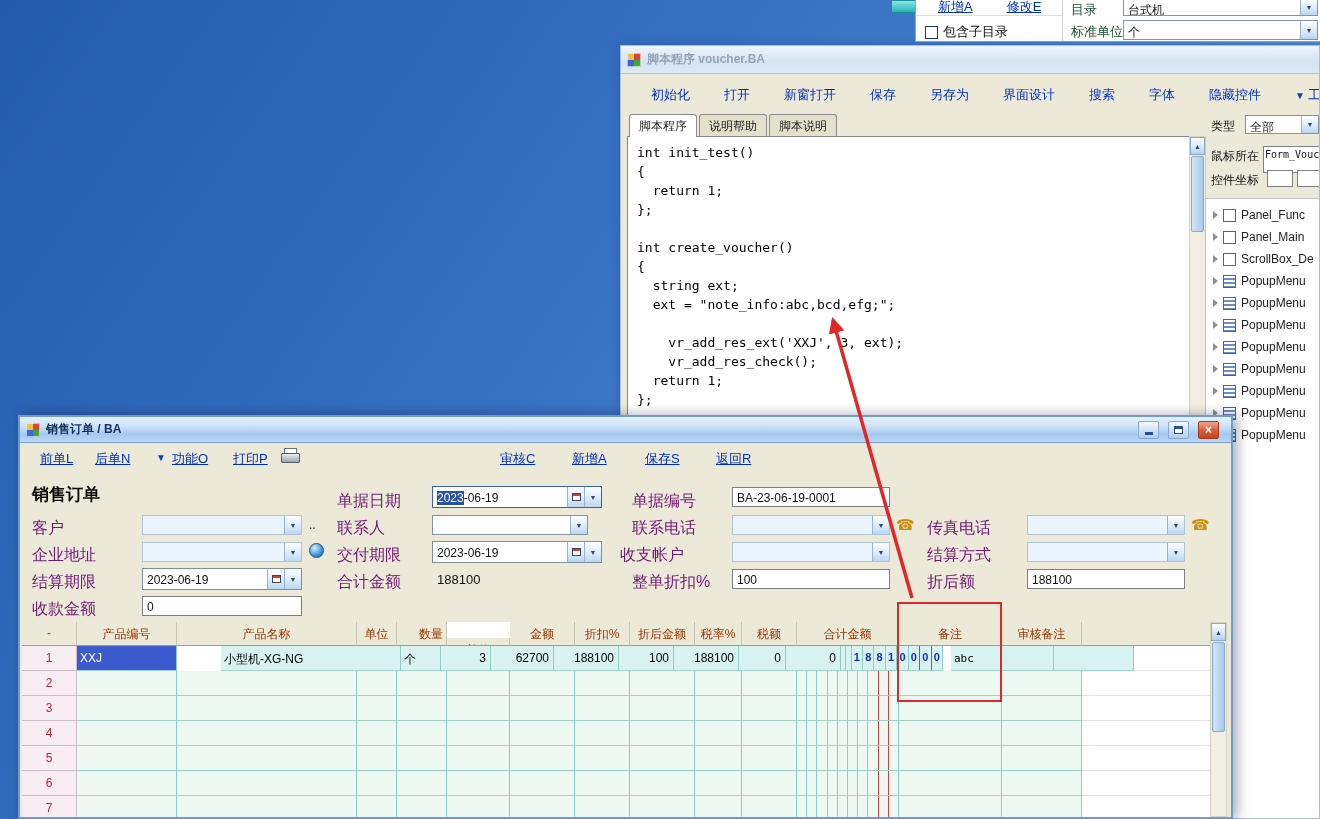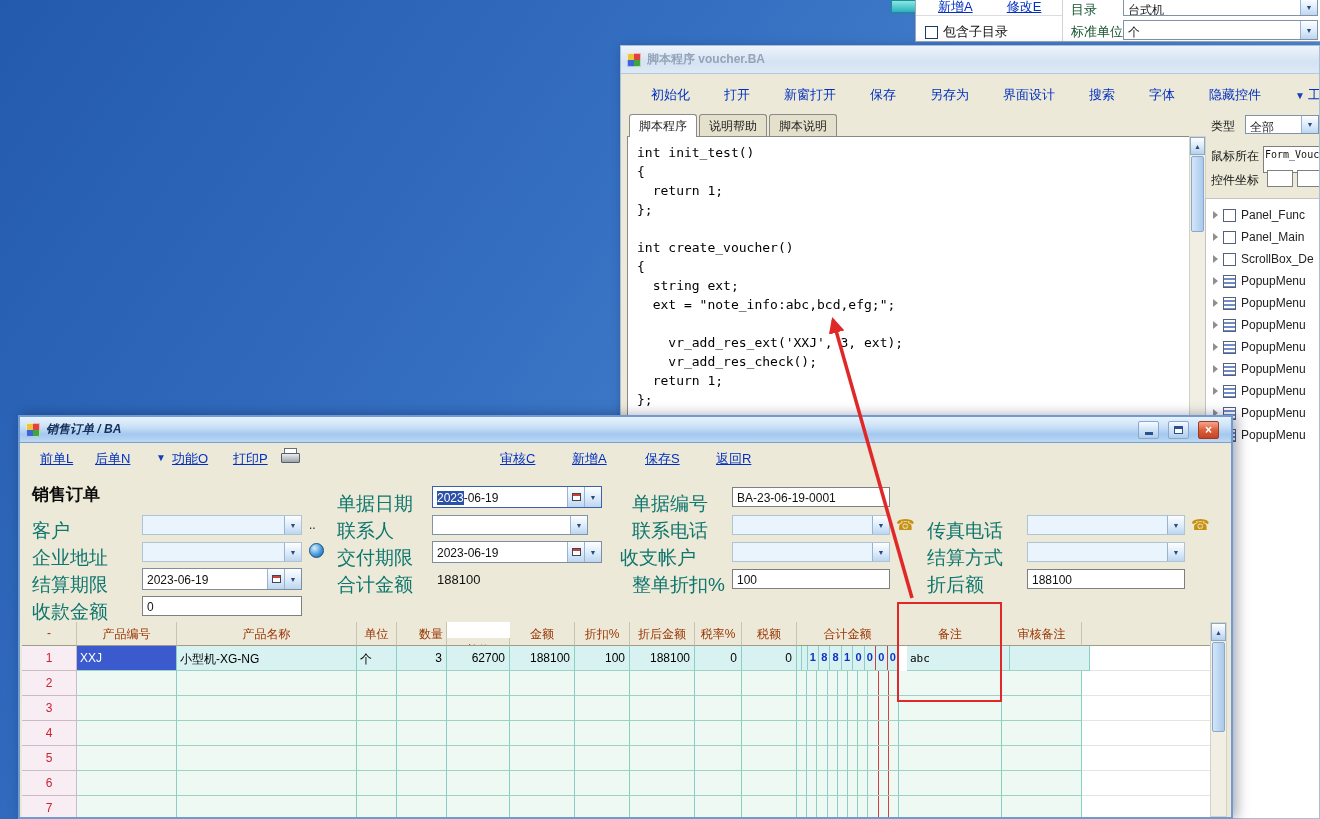--- a/index.html
+++ b/index.html
@@ -2,21 +2,21 @@
 <html><head>
 <meta charset="utf-8">
 <style>
   html,body{margin:0;padding:0;}
   body{
     width:1320px;height:819px;position:relative;overflow:hidden;
     font-family:"Liberation Sans",sans-serif;
     background:linear-gradient(125deg,#235aae 0%,#3670c2 40%,#4f8cd3 75%,#62a0dc 100%);
   }
   
-  .lbl{position:absolute;font-size:19px;color:#0f766e;white-space:nowrap;}
+  .lbl{position:absolute;font-size:16px;color:#701a75;white-space:nowrap;}
   .combo{position:absolute;display:flex;align-items:stretch;height:20px;box-sizing:border-box;background:#fff;border:1px solid #8193a6;}
   .combo.flat{background:#e9f4fc;border-color:#aec3d6;}
   .combo .ctext{flex:1;font-size:12px;padding:3px 0 0 4px;overflow:hidden;white-space:nowrap;color:#222;}
   .xp-arrow{width:16px;display:flex;align-items:center;justify-content:center;font-size:7px;color:#2a4a7c;
     background:linear-gradient(180deg,#fdfeff,#dcebfa 55%,#bdd6f0);border-left:1px solid #9ab4d0;}
   .date-combo{position:absolute;display:flex;align-items:stretch;height:22px;box-sizing:border-box;background:#fff;border:1px solid #7e8ea0;}
   .date-combo.focus{border:1px solid #3a60b0;}
   .dtext{flex:1;font-size:12px;padding:4px 0 0 4px;white-space:nowrap;color:#111;}
   .selhl{background:#2a50a8;color:#fff;}
   .mini-btn{width:16px;border-left:1px solid #9ab4d0;background:linear-gradient(180deg,#fdfeff,#dcebfa 55%,#bdd6f0);
@@ -64,21 +64,21 @@
   .rp-box{position:absolute;top:58px;width:26px;height:17px;box-sizing:border-box;background:#fff;border:1px solid #7f7f7f;}
   .tree{position:absolute;left:0;top:86px;right:0;bottom:0;background:#fff;border-top:1px solid #c4c4c4;border-left:1px solid #c4c4c4;overflow:hidden;padding-top:5px;}
   .tree-item{height:22px;display:flex;align-items:center;gap:5px;padding-left:7px;font-size:12px;color:#222;cursor:pointer;white-space:nowrap;}
   .tri{width:0;height:0;border-left:5px solid #8f8f8f;border-top:4px solid transparent;border-bottom:4px solid transparent;}
   .tree-icon{width:13px;height:13px;box-sizing:border-box;border:1px solid #55607a;background:#fff;flex:0 0 13px;}
   .tree-icon.menu{background:linear-gradient(180deg,#fff 0 2px,#6f8cc8 2px 4px,#fff 4px 6px,#6f8cc8 6px 8px,#fff 8px 10px,#6f8cc8 10px 12px,#fff 12px);}
   
   #sales-win{position:absolute;left:18px;top:415px;width:1215px;height:404px;background:#ece9d8;border:2px solid #6f9bd2;
     box-sizing:border-box;overflow:hidden;box-shadow:4px 0 12px rgba(0,0,40,.35);}
   .titlebar.active{height:26px;background:linear-gradient(180deg,#e6f2fd 0%,#cfe3f8 35%,#a4c8ef 70%,#bcd8f4 100%);border-bottom:1px solid #7aa0cc;}
-  .title-text-active{color:#13305a;font-weight:bold;font-size:12px;white-space:nowrap;flex:1;font-style:italic;}
+  .title-text-active{color:#13305a;font-weight:bold;font-size:12px;white-space:nowrap;flex:1;}
   .winbtns{display:flex;gap:9px;margin-right:6px;}
   .winbtn{width:21px;height:18px;box-sizing:border-box;border:1px solid #88a8d0;border-radius:2px;display:flex;align-items:center;justify-content:center;cursor:pointer;}
   .winbtn.minb,.winbtn.maxb{background:linear-gradient(180deg,#f6fbff,#cfe3f7 50%,#b0cdec);color:#2a5090;}
   .min-glyph{width:8px;height:3px;background:#2a5090;margin-top:8px;}
   .max-glyph{width:9px;height:8px;box-sizing:border-box;border:1px solid #2a5090;border-top-width:3px;background:#fff;}
   .winbtn.closeb{background:linear-gradient(180deg,#f4a58c,#dd5f3d 50%,#c44424);border-color:#9c3a22;color:#fff;font-size:12px;font-weight:bold;}
   .sales-menu{position:relative;height:30px;font-size:13px;}
   .mlink{position:absolute;top:7px;color:#0030c0;text-decoration:underline;cursor:pointer;white-space:nowrap;}
   .micon{position:absolute;top:9px;color:#1040c0;font-size:10px;}
   .printer{position:absolute;top:8px;width:18px;height:13px;cursor:pointer;}
@@ -368,21 +368,21 @@
           <div class="tcell th" style="width: 47px;">税率%</div>
           <div class="tcell th" style="width: 55px;">税额</div>
           <div class="tcell th" style="width: 102px;">合计金额</div>
           <div class="tcell th" style="width: 103px;">备注</div>
           <div class="tcell th" style="width: 80px;">审核备注</div>
           <div class="tcell th filler"></div>
         </div>
         <div class="trow">
           <div class="tcell rownum" style="width: 55px;">1</div>
           <div class="tcell dcell a-l sel" style="width: 100px;">XXJ</div>
-          <div class="tcell dcell a-l" style="width: 180px;">小型机-XG-NG</div>
+          <div class="tcell dcell a-l" style="width: 180px; margin-left: 44px;">小型机-XG-NG</div>
           <div class="tcell dcell a-l" style="width: 40px;">个</div>
           <div class="tcell dcell a-r" style="width: 50px;">3</div>
           <div class="tcell dcell a-r" style="width: 63px;">62700</div>
           <div class="tcell dcell a-r" style="width: 65px;">188100</div>
           <div class="tcell dcell a-r" style="width: 55px;">100</div>
           <div class="tcell dcell a-r" style="width: 65px;">188100</div>
           <div class="tcell dcell a-r" style="width: 47px;">0</div>
           <div class="tcell dcell a-r" style="width: 55px;">0</div>
           <div class="tcell digit-grid dcell" style="width: 102px;">
             <div class="dg"></div>

